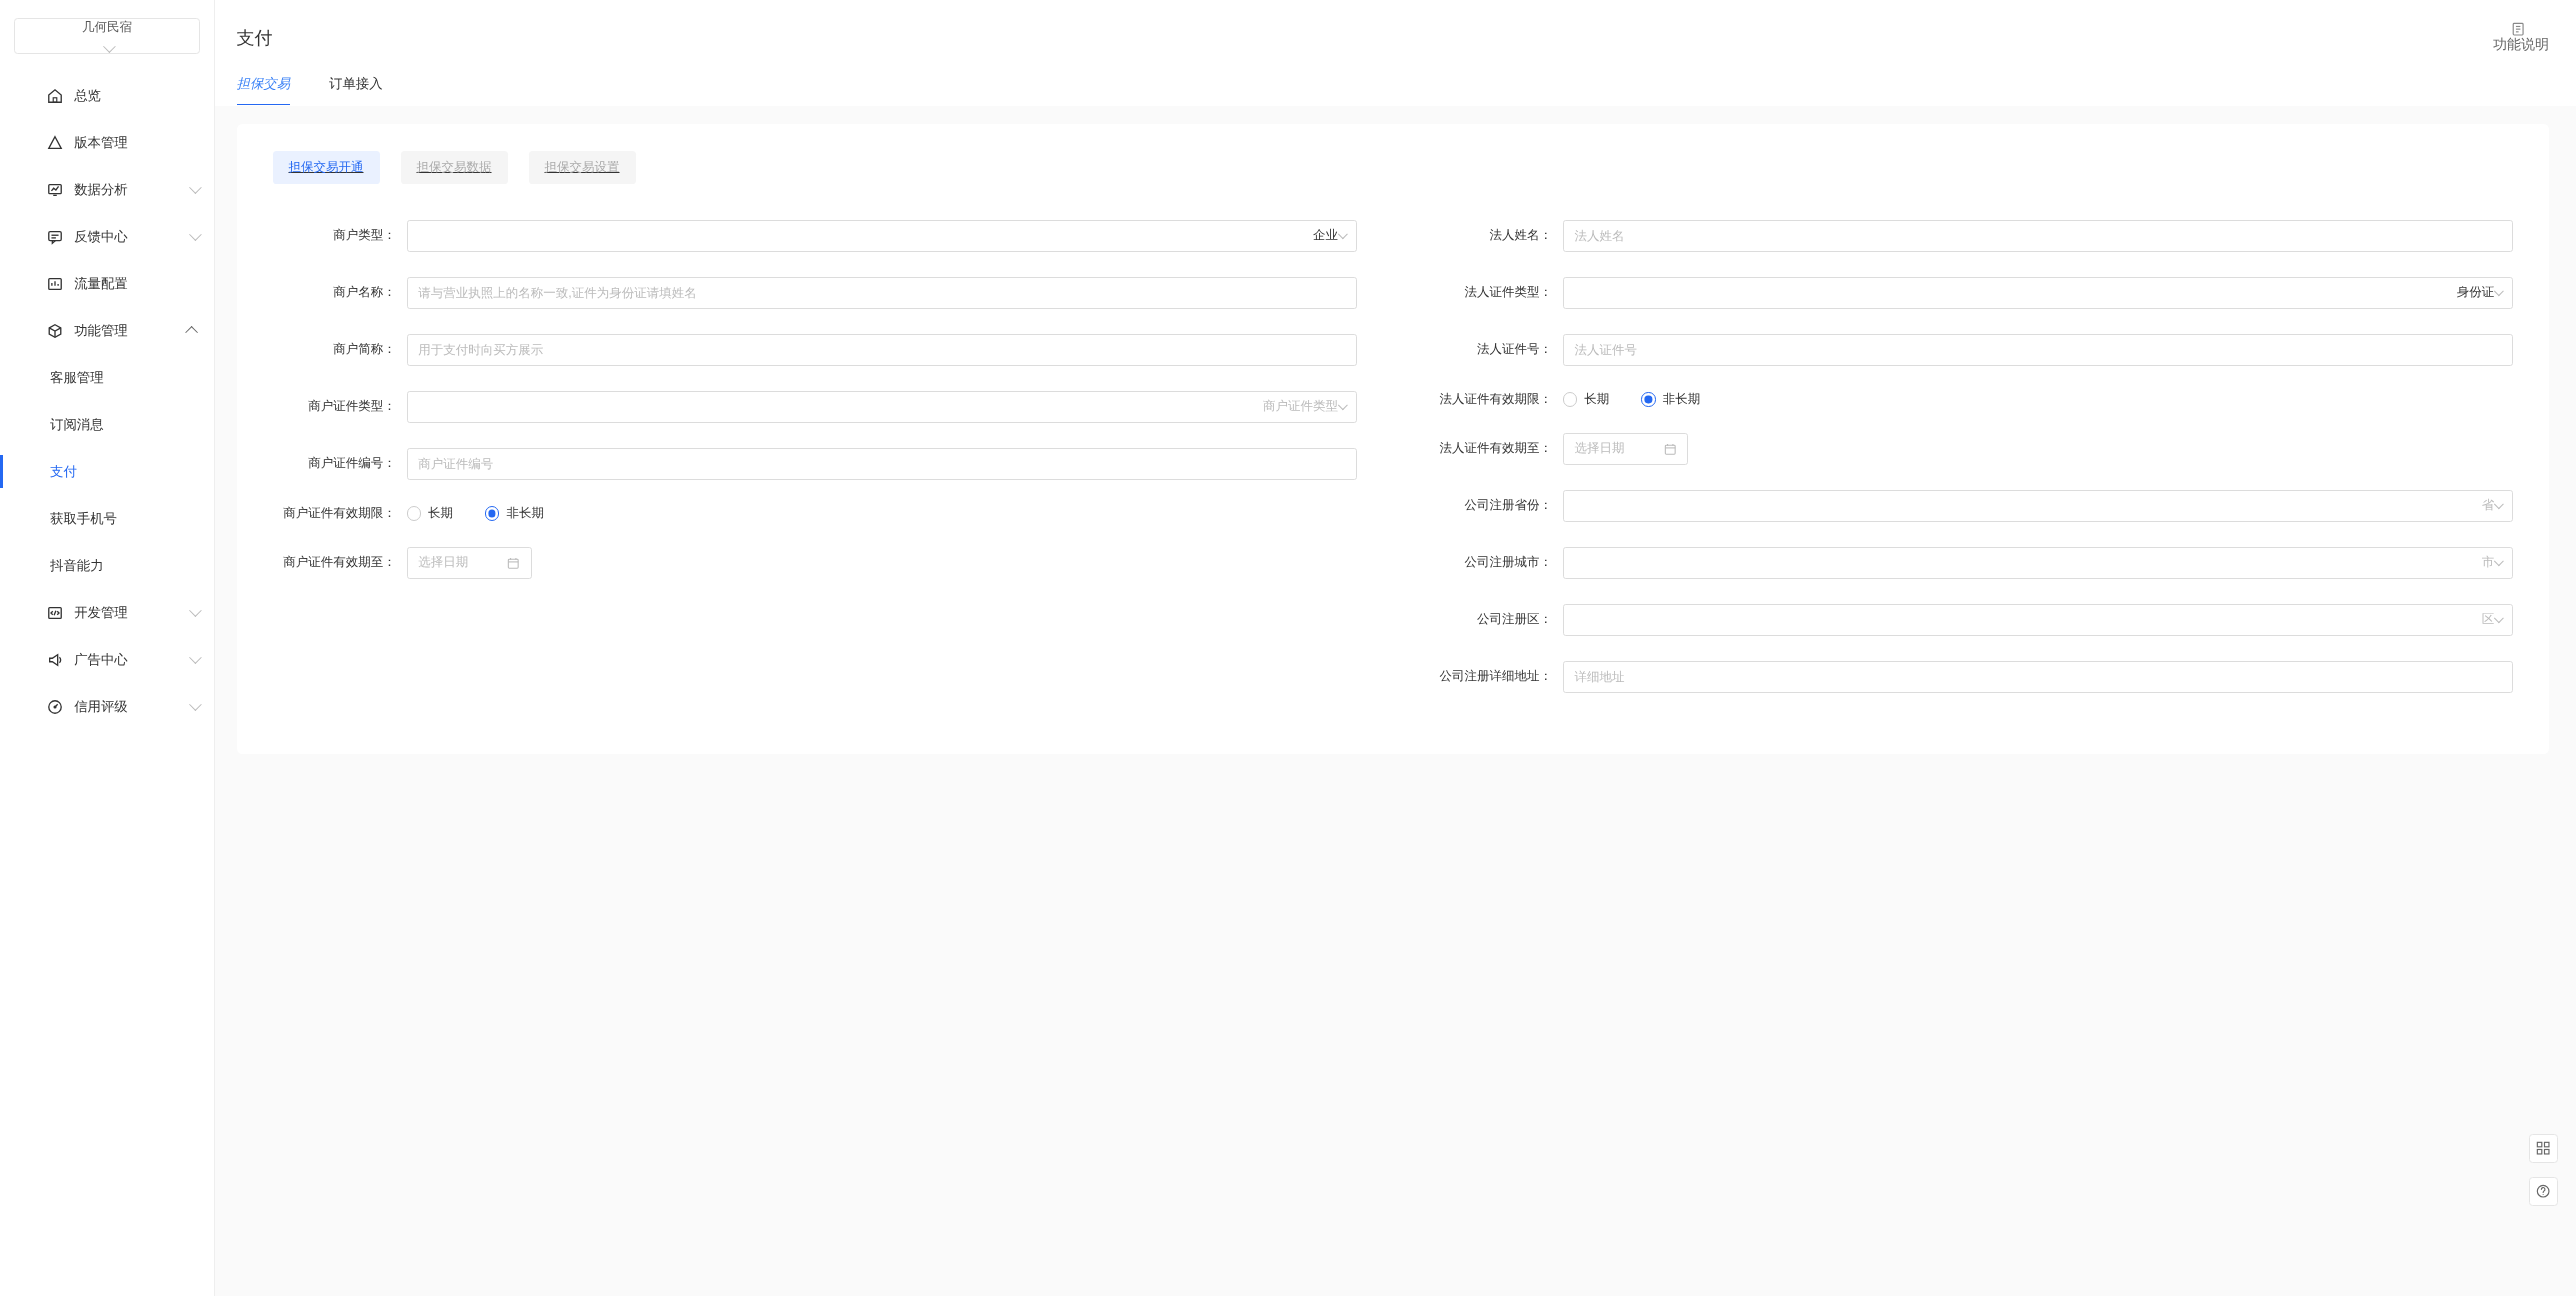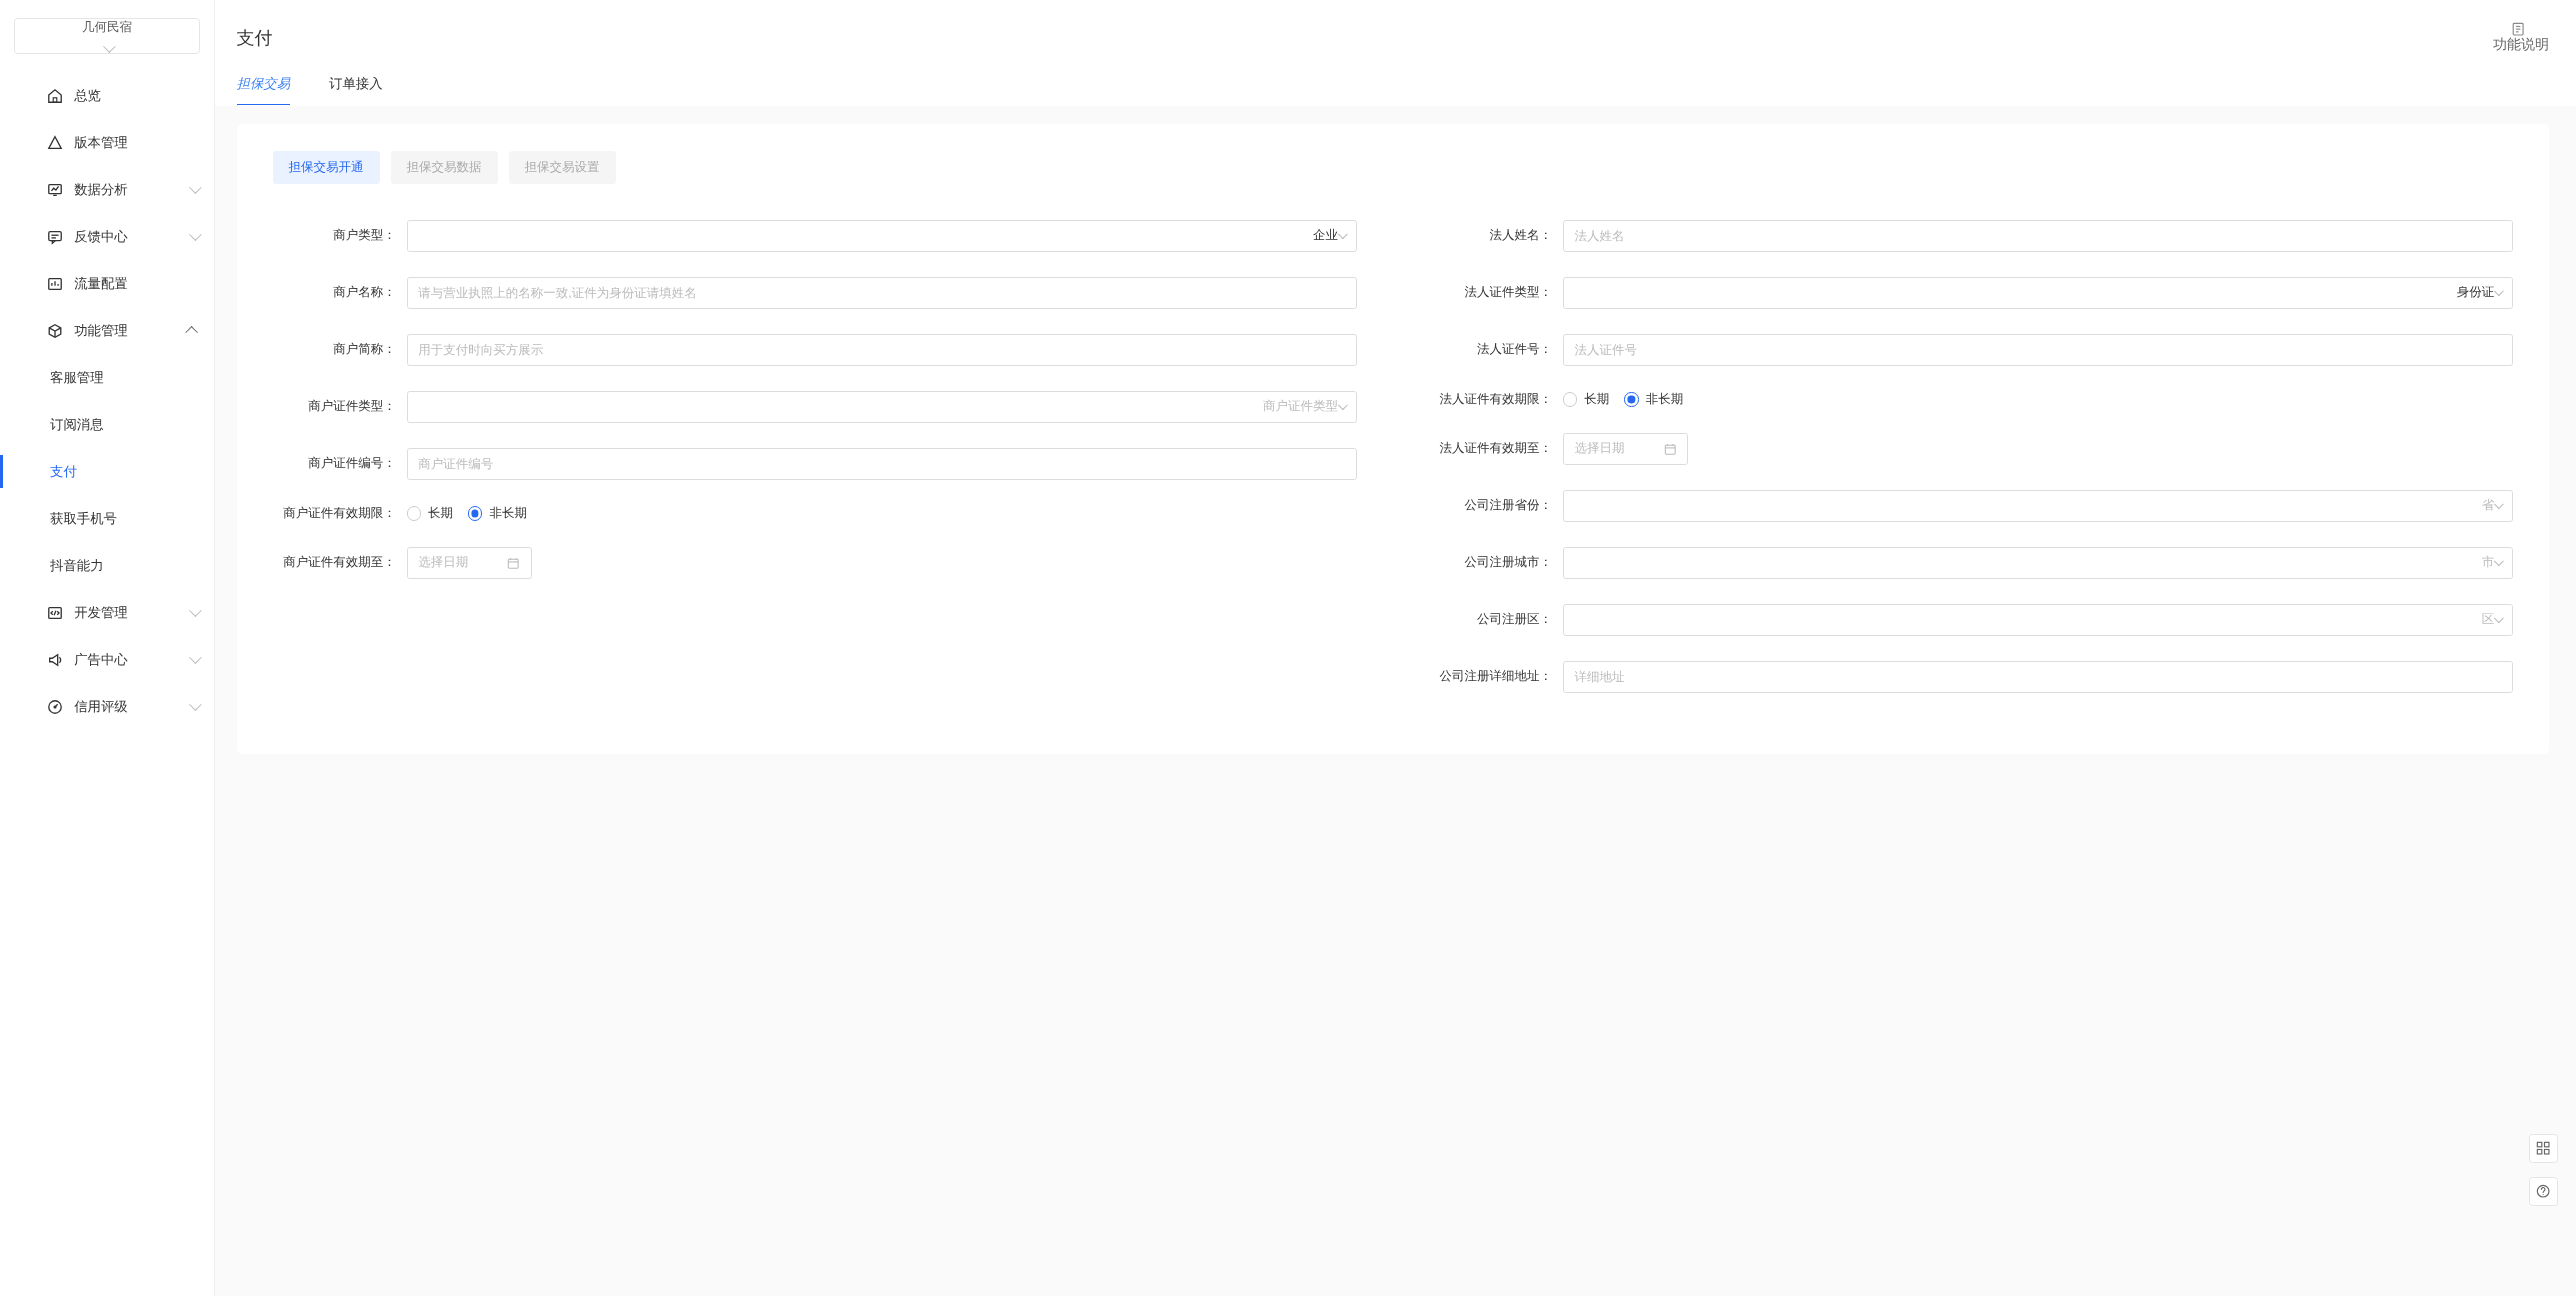--- a/index.html
+++ b/index.html
@@ -148,22 +148,23 @@
   padding: 18px 27px 27px 21.5px;
   background: #fafafa;
 }
 .panel {
   background: #fff;
   border-radius: 5.4px;
   padding: 27px 36px 36px 36px;
 }
 .seg-tabs {
   display: flex;
-  gap: 11px;
+  gap: 21px;
   margin-bottom: 36px;
+  text-decoration: underline;
 }
 .seg-tab {
   padding: 8px 16px;
   border-radius: 3.6px;
   font-size: 12.5px;
   cursor: pointer;
   background: #f5f5f5;
   color: #aaa;
 }
 .seg-tab.active {
@@ -227,21 +228,21 @@
 }
 .select-arrow {
   width: 7.2px;
   height: 7.2px;
   border-right: 1.1px solid #bbb;
   border-bottom: 1.1px solid #bbb;
   transform: rotate(45deg) translateY(-1.8px);
 }
 .radio-group {
   display: flex;
-  gap: 15px;
+  gap: 32px;
   align-items: center;
 }
 .radio {
   display: flex;
   align-items: center;
   cursor: pointer;
   font-size: 12.5px;
 }
 .radio-circle {
   width: 14.3px;

